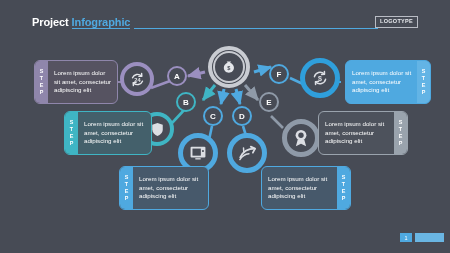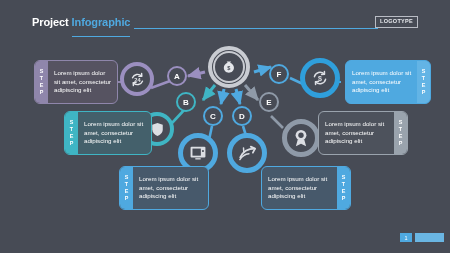--- a/index.html
+++ b/index.html
@@ -30,21 +30,21 @@
     top: 0;
     font-size: 11px;
     font-weight: bold;
     white-space: nowrap;
     letter-spacing: -0.1px;
   }
   #title .w { color: #ffffff; }
   #title .b {
     color: #4fa9e0;
     border-bottom: 1.5px solid #4fa9e0;
-    padding-bottom: 8px;
+    padding-bottom: 0px;
   }
   #headrule {
     position: absolute;
     left: 102px;
     top: 12px;
     width: 244px;
     height: 1px;
     background: #4fa9e0;
   }
   #logotype {

